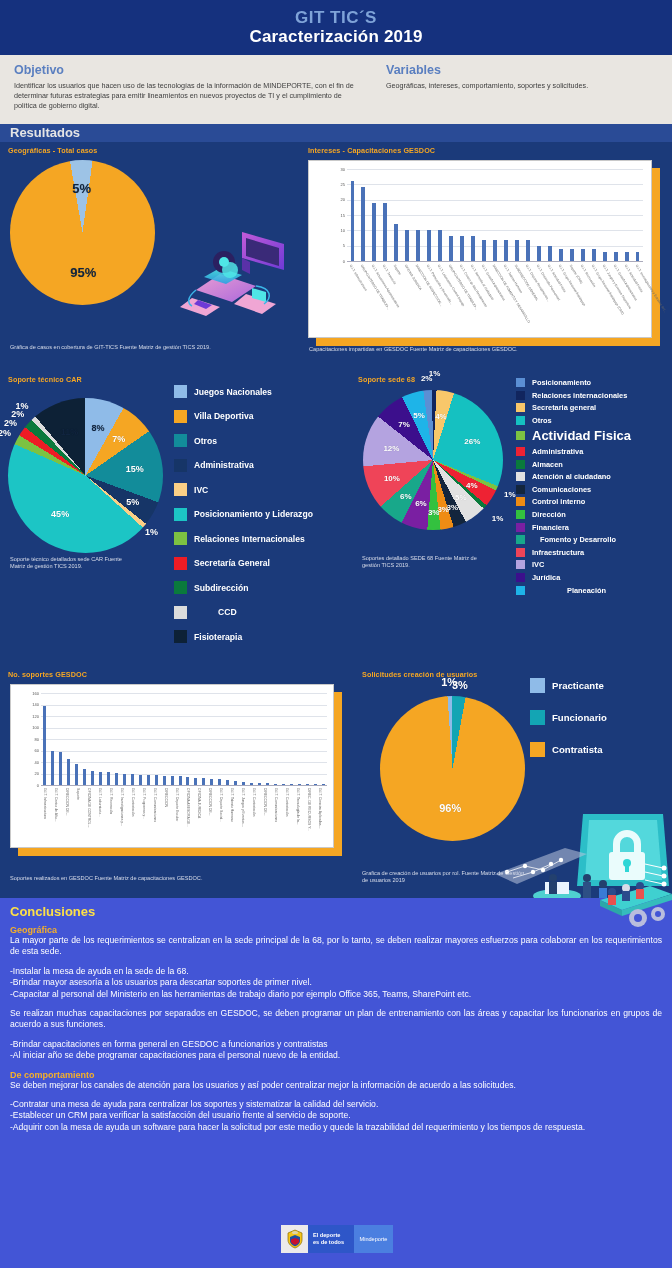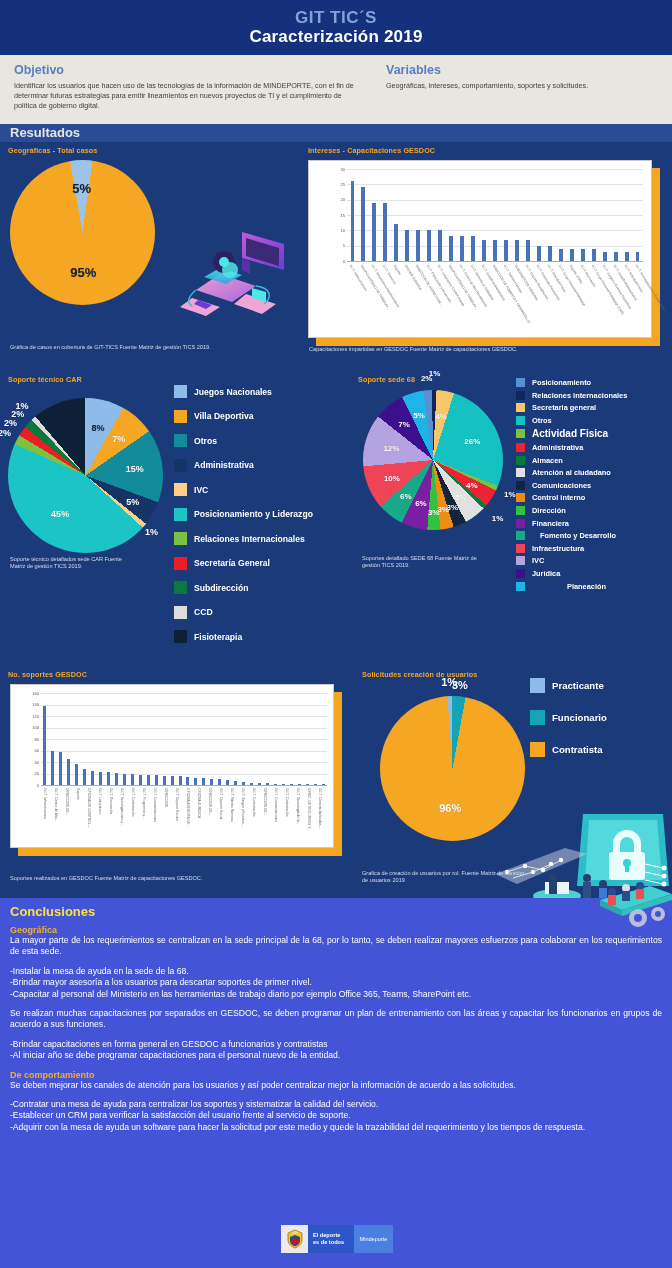--- a/index.html
+++ b/index.html
@@ -321,21 +321,21 @@
         <span class="legtx" style="font-size: 8.6px;">Relaciones Internacionales</span>
       </div>
       <div class="legrow" style="margin-bottom: 11.5px;">
         <span class="legsw" style="width: 13px; height: 13px; background: rgb(238, 28, 37); margin-right: 7px;"></span>
         <span class="legtx" style="font-size: 8.6px;">Secretaría General</span>
       </div>
       <div class="legrow" style="margin-bottom: 11.5px;">
         <span class="legsw" style="width: 13px; height: 13px; background: rgb(10, 122, 60); margin-right: 7px;"></span>
         <span class="legtx" style="font-size: 8.6px;">Subdirección</span>
       </div>
-      <div class="legrow" style="margin-bottom: 11.5px;">
+      <div class="legrow" style="margin-bottom: 11.5px; gap: 24px;">
         <span class="legsw" style="width: 13px; height: 13px; background: rgb(220, 220, 220); margin-right: 7px;"></span>
         <span class="legtx" style="font-size: 8.6px;">CCD</span>
       </div>
       <div class="legrow" style="margin-bottom: 11.5px;">
         <span class="legsw" style="width: 13px; height: 13px; background: rgb(13, 33, 54); margin-right: 7px;"></span>
         <span class="legtx" style="font-size: 8.6px;">Fisioterapia</span>
       </div>
     </div>
   <div class="pcaption" style="position:absolute; left:10px; top:556px; width:120px;">Soporte técnico detallados sede CAR Fuente Matriz de gestión TICS 2019.</div>
 
@@ -373,21 +373,21 @@
       <div class="legrow" style="margin-bottom: 3.6px;">
         <span class="legsw" style="width: 9px; height: 9px; background: rgb(248, 199, 106); margin-right: 7px;"></span>
         <span class="legtx" style="font-size: 7.4px;">Secretaria general</span>
       </div>
       <div class="legrow" style="margin-bottom: 3.6px;">
         <span class="legsw" style="width: 9px; height: 9px; background: rgb(21, 193, 193); margin-right: 7px;"></span>
         <span class="legtx" style="font-size: 7.4px;">Otros</span>
       </div>
       <div class="legrow" style="margin-bottom: 3.6px;">
         <span class="legsw" style="width: 9px; height: 9px; background: rgb(124, 194, 66); margin-right: 7px;"></span>
-        <span class="legtx" style="font-size: 10px;">Actividad Fisica</span>
+        <span class="legtx" style="font-size: 13px;">Actividad Fisica</span>
       </div>
       <div class="legrow" style="margin-bottom: 3.6px;">
         <span class="legsw" style="width: 9px; height: 9px; background: rgb(238, 34, 51); margin-right: 7px;"></span>
         <span class="legtx" style="font-size: 7.4px;">Administrativa</span>
       </div>
       <div class="legrow" style="margin-bottom: 3.6px;">
         <span class="legsw" style="width: 9px; height: 9px; background: rgb(10, 122, 60); margin-right: 7px;"></span>
         <span class="legtx" style="font-size: 7.4px;">Almacen</span>
       </div>
       <div class="legrow" style="margin-bottom: 3.6px;">

